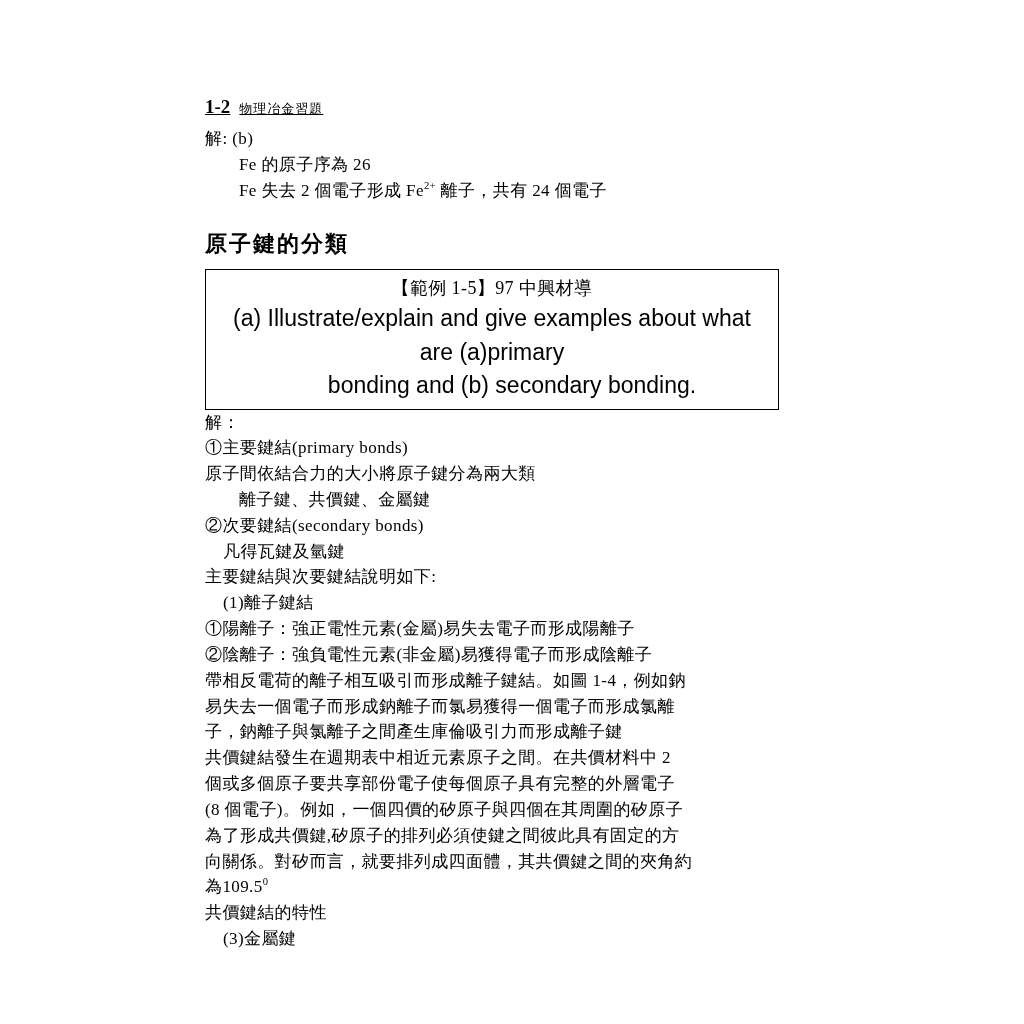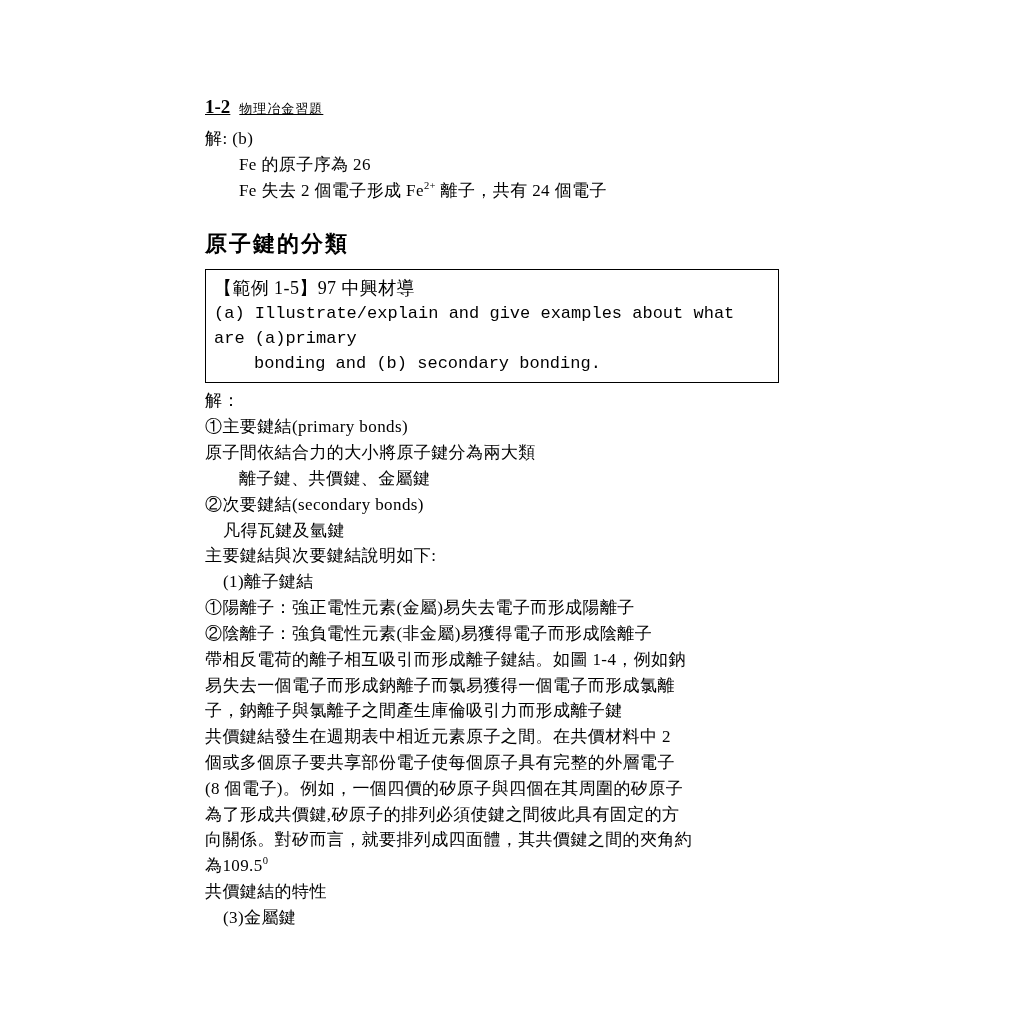--- a/index.html
+++ b/index.html
@@ -50,26 +50,26 @@
   .section-title {
     font-size: 22px;
     font-weight: bold;
     letter-spacing: 2px;
     margin-top: 26px;
     margin-bottom: 10px;
   }
   .box {
     border: 1.4px solid #000;
     padding: 5px 8px 6px 8px;
-    margin-bottom: 5px;
+    text-align: center;
   }
   .box .line { font-size: 18px; line-height: 1.5; }
   .box .en {
-    font-family: Liberation Mono, monospace;
-    font-size: 17px;
+    font-family: Liberation Sans, sans-serif;
+    font-size: 23px;
     line-height: 1.45;
   }
   .en {
     font-family: "Liberation Serif", serif;
   }
   sup {
     font-size: 0.62em;
     vertical-align: super;
     line-height: 0;
   }

